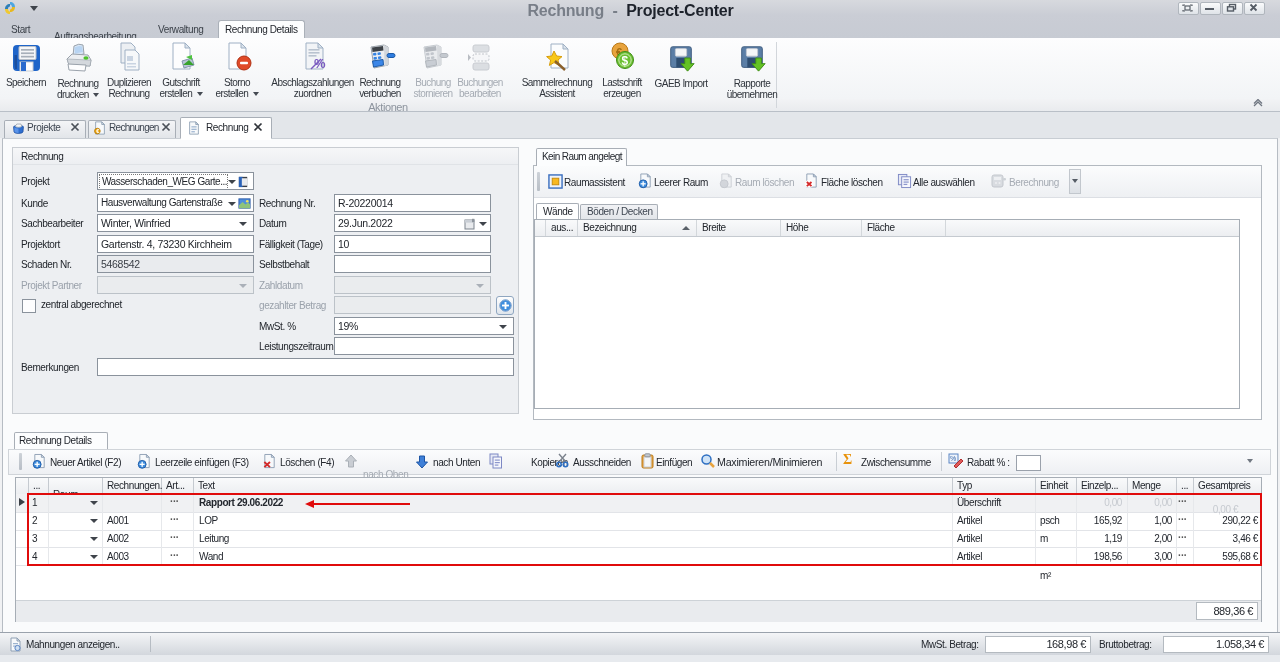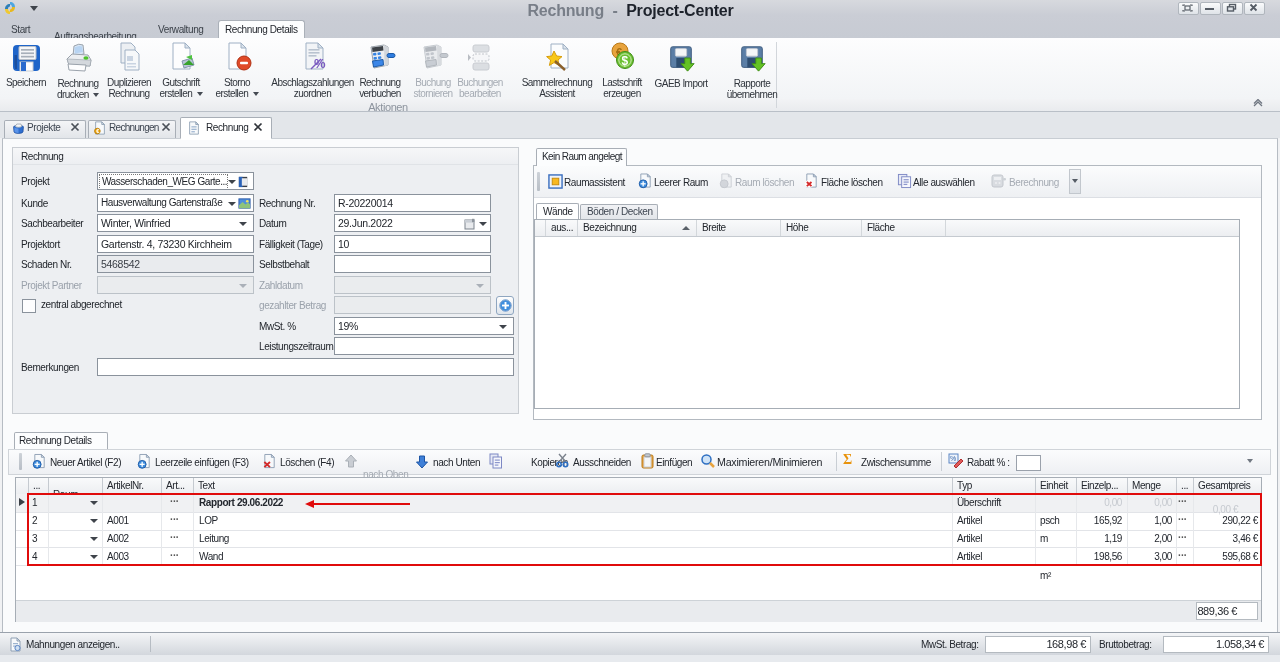--- a/index.html
+++ b/index.html
@@ -473,21 +473,21 @@
 <div class="abs" style="left:161px;top:478px;width:1px;height:16px;background:#c5cad0;"></div>
 <div class="abs" style="left:193px;top:478px;width:1px;height:16px;background:#c5cad0;"></div>
 <div class="abs" style="left:952px;top:478px;width:1px;height:16px;background:#c5cad0;"></div>
 <div class="abs" style="left:1035px;top:478px;width:1px;height:16px;background:#c5cad0;"></div>
 <div class="abs" style="left:1076px;top:478px;width:1px;height:16px;background:#c5cad0;"></div>
 <div class="abs" style="left:1127px;top:478px;width:1px;height:16px;background:#c5cad0;"></div>
 <div class="abs" style="left:1176px;top:478px;width:1px;height:16px;background:#c5cad0;"></div>
 <div class="abs" style="left:1193px;top:478px;width:1px;height:16px;background:#c5cad0;"></div>
 <div class="abs tbtxt" style="left:33px;top:480px;">...</div>
 <div class="abs tbtxt" style="left:53px;top:489px;">Raum</div>
-<div class="abs tbtxt" style="left:107px;top:480px;">ArtikelNr.</div>
+<div class="abs tbtxt" style="left:107px;top:480px;">Rechnungen.</div>
 <div class="abs tbtxt" style="left:166px;top:480px;">Art...</div>
 <div class="abs tbtxt" style="left:198px;top:480px;">Text</div>
 <div class="abs tbtxt" style="left:957px;top:480px;">Typ</div>
 <div class="abs tbtxt" style="left:1040px;top:480px;">Einheit</div>
 <div class="abs tbtxt" style="left:1081px;top:480px;">Einzelp...</div>
 <div class="abs tbtxt" style="left:1132px;top:480px;">Menge</div>
 <div class="abs tbtxt" style="left:1181px;top:480px;">...</div>
 <div class="abs tbtxt" style="left:1198px;top:480px;">Gesamtpreis</div>
 
 <div class="abs" style="left:16px;top:494px;width:1245px;height:18px;background:#f0f1f3;"></div>
@@ -550,21 +550,21 @@
 <div class="abs tbtxt" style="left:170px;top:550px;font-weight:bold;color:#555;">···</div>
 <div class="abs tbtxt" style="left:199px;top:551px;">Wand</div>
 <div class="abs tbtxt" style="left:957px;top:551px;">Artikel</div>
 <div class="abs tbtxt" style="left:1040px;top:570px;">m²</div>
 <div class="abs tbtxt" style="left:1076px;top:551px;width:46px;text-align:right;">198,56</div>
 <div class="abs tbtxt" style="left:1127px;top:551px;width:45px;text-align:right;">3,00</div>
 <div class="abs tbtxt" style="left:1178px;top:550px;font-weight:bold;color:#555;">···</div>
 <div class="abs tbtxt" style="left:1193px;top:551px;width:65px;text-align:right;">595,68 €</div>
 
 <div class="abs" style="left:16px;top:600px;width:1245px;height:21px;background:#e9ebee;border-top:1px solid #cdd2d7;"></div>
-<div class="abs" style="left:1196px;top:602px;width:62px;height:18px;background:#fff;border:1px solid #b4bac0;box-sizing:border-box;line-height:16px;text-align:right;padding-right:20px;font-size:11px;">889,36 €</div>
+<div class="abs" style="left:1196px;top:602px;width:62px;height:18px;background:#fff;border:1px solid #b4bac0;box-sizing:border-box;line-height:16px;text-align:right;padding-right:4px;font-size:11px;">889,36 €</div>
 
 <div class="abs" style="left:27px;top:493px;width:1235px;height:73px;border:2px solid #e00b0b;box-sizing:border-box;z-index:30;"></div>
 <div class="abs" style="left:313px;top:503px;width:97px;height:2px;background:#e00b0b;z-index:30;"></div>
 <div class="abs" style="left:305px;top:500px;width:0;height:0;border-top:4px solid transparent;border-bottom:4px solid transparent;border-right:9px solid #e00b0b;z-index:30;"></div>
 
 <div class="abs" style="left:0;top:632px;width:1280px;height:23px;background:linear-gradient(#f4f5f7,#d3d7dd);border-top:1px solid #9aa2ac;box-sizing:border-box;"></div>
 <div class="abs" style="left:0;top:655px;width:1280px;height:7px;background:#e7eaee;"></div>
 <svg class="abs" style="left:9px;top:637px" width="13" height="15" viewBox="0 0 13 15">
     <path d="M2 1 L8 1 L11 4 L11 14 L2 14 Z" fill="#f7f9fb" stroke="#8fa0b4"></path>
     <path d="M8 1 L8 4 L11 4 Z" fill="#dbe3ec" stroke="#8fa0b4"></path>

